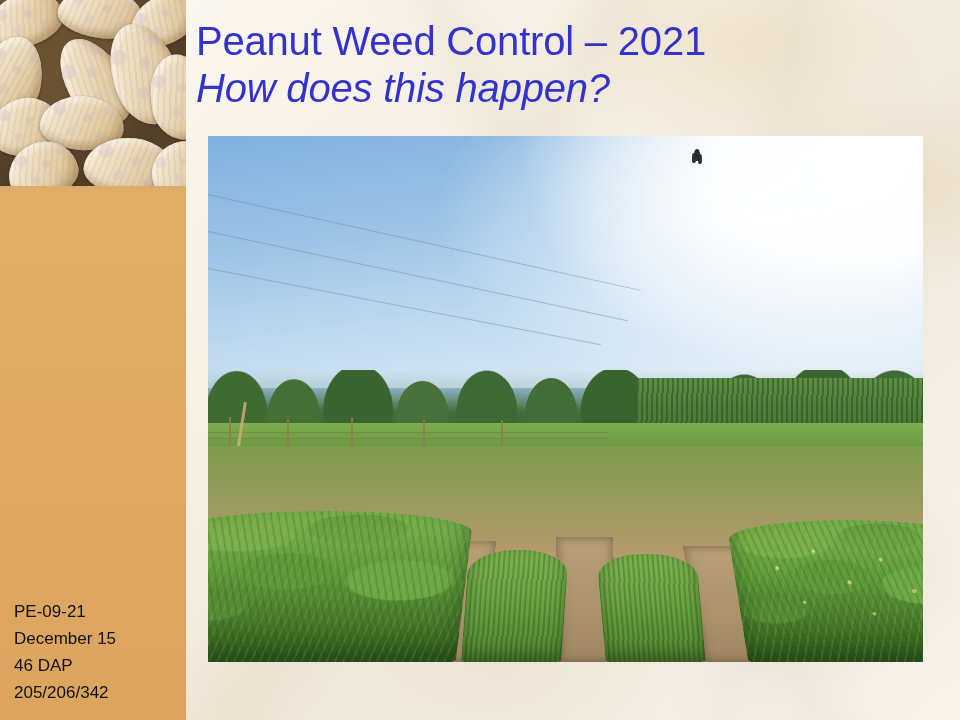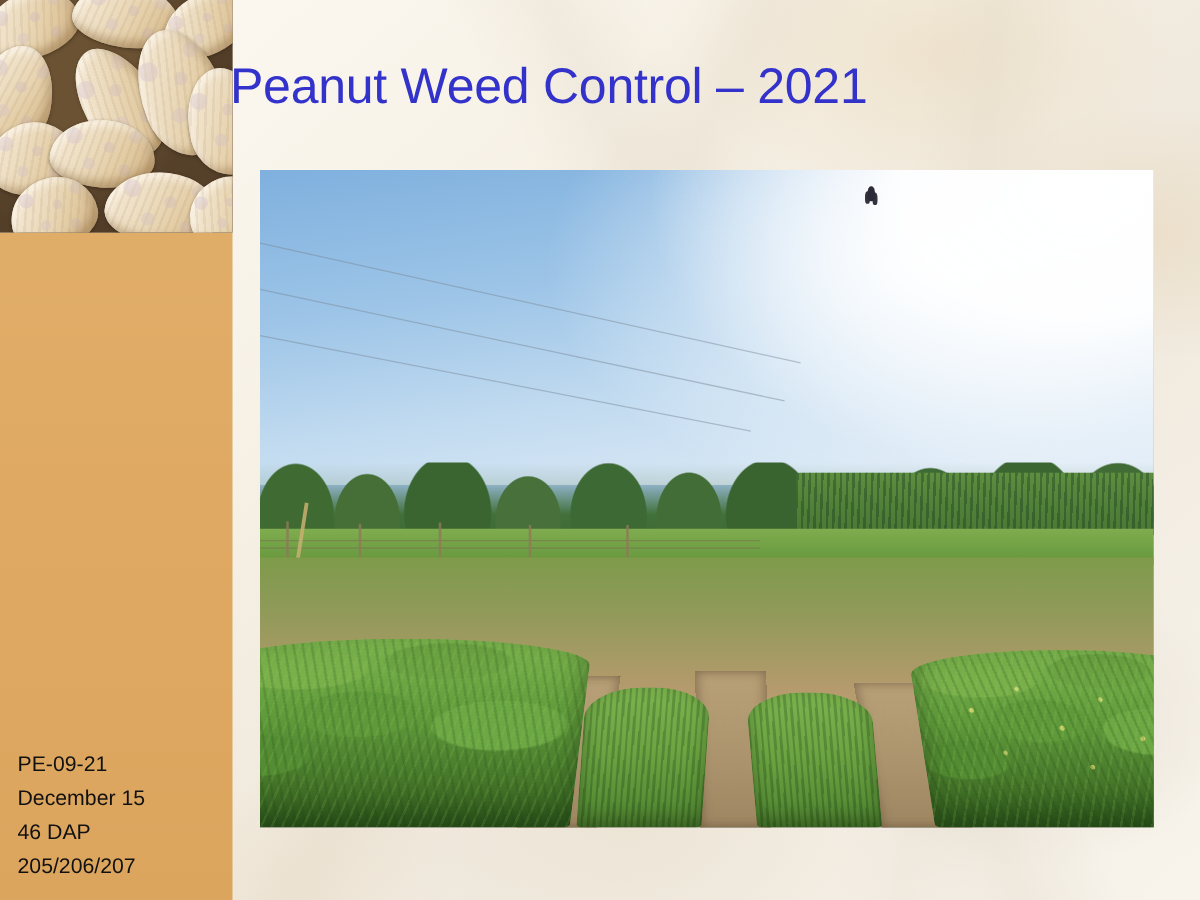--- a/index.html
+++ b/index.html
@@ -59,21 +59,21 @@
     background:
       radial-gradient(circle at 22% 26%, rgba(198,176,200,.55) 0 8%, rgba(0,0,0,0) 9%),
       radial-gradient(circle at 56% 40%, rgba(190,168,192,.45) 0 7%, rgba(0,0,0,0) 8%),
       radial-gradient(circle at 38% 66%, rgba(200,180,202,.5)  0 7%, rgba(0,0,0,0) 8%),
       radial-gradient(circle at 72% 72%, rgba(186,164,188,.4)  0 6%, rgba(0,0,0,0) 7%),
       radial-gradient(circle at 80% 22%, rgba(196,176,198,.42) 0 6%, rgba(0,0,0,0) 7%),
       repeating-linear-gradient(106deg, rgba(160,124,80,.22) 0 2px, rgba(0,0,0,0) 2px 6px);
   }
 
   
-  .title-block{position:absolute;left:184px;top:18px;width:740px;margin-top:28px;}
+  .title-block{position:absolute;left:196px;top:18px;width:740px;}
   .title-line{
     color:#3333cc;font-size:40px;line-height:47px;font-weight:400;
     letter-spacing:-.2px;white-space:nowrap;
   }
   .title-line.sub{font-style:italic;}
 
   
   .photo{
     position:absolute;left:208px;top:136px;width:715px;height:526px;overflow:hidden;
     background:#9dbfe2;
@@ -264,26 +264,27 @@
       <div class="nut" style="left:40px;top:96px;width:84px;height:54px;transform:rotate(4deg);"></div>
       <div class="nut" style="left:8px;top:142px;width:70px;height:56px;transform:rotate(-12deg);"></div>
       <div class="nut" style="left:84px;top:138px;width:92px;height:58px;transform:rotate(6deg);"></div>
       <div class="nut" style="left:150px;top:142px;width:64px;height:52px;transform:rotate(-20deg);"></div>
     </div>
 
     <div class="caption">
       <div>PE-09-21</div>
       <div>December 15</div>
       <div>46 DAP</div>
-      <div>205/206/207</div>
+      <div>205/206/342</div>
     </div>
   </div>
 
   <div class="title-block">
     <div class="title-line">Peanut Weed Control – 2021</div>
+    <div class="title-line sub">How does this happen?</div>
   </div>
 
   <div class="photo">
 
     <div class="ph-layer sky"></div>
     <div class="wire w1"></div>
     <div class="wire w2"></div>
     <div class="wire w3"></div>
     <div class="bird"></div>
 

